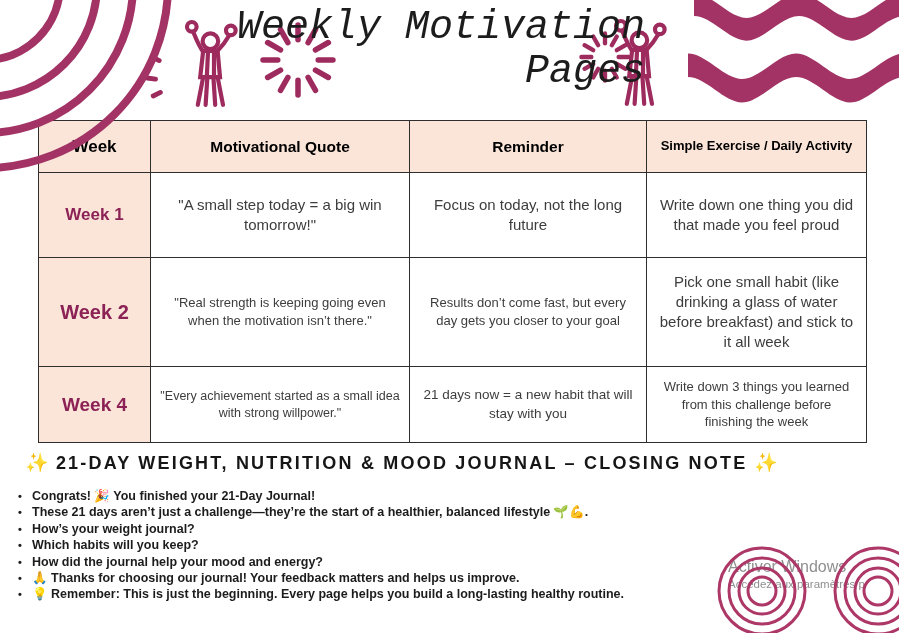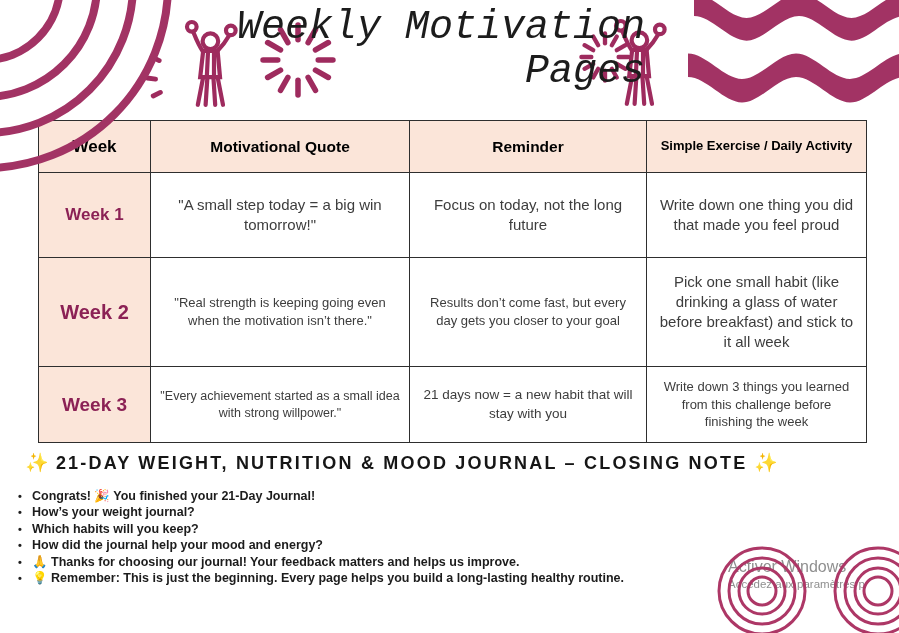--- a/index.html
+++ b/index.html
@@ -183,36 +183,37 @@
     <td class="body-cell reminder">Focus on today, not the long future</td>
     <td class="body-cell activity">Write down one thing you did that made you feel proud</td>
   </tr>
   <tr class="r2" style="height:109px">
     <td class="peach week-label">Week 2</td>
     <td class="body-cell quote">"Real strength is keeping going even when the motivation isn’t there."</td>
     <td class="body-cell reminder">Results don’t come fast, but every day gets you closer to your goal</td>
     <td class="body-cell activity">Pick one small habit (like drinking a glass of water before breakfast) and stick to it all week</td>
   </tr>
   <tr class="r3" style="height:76px">
-    <td class="peach week-label">Week 3</td>
+    <td class="peach week-label">Week 4</td>
     <td class="body-cell quote">"Every achievement started as a small idea with strong willpower."</td>
     <td class="body-cell reminder">21 days now = a new habit that will stay with you</td>
     <td class="body-cell activity">Write down 3 things you learned from this challenge before finishing the week</td>
   </tr>
 </tbody>
   </table>
 
 <div class="closing-heading">
   <span class="sparkle">✨</span>
   <span>21-DAY WEIGHT, NUTRITION &amp; MOOD JOURNAL – CLOSING NOTE</span>
   <span class="sparkle">✨</span>
 </div>
 
 <ul class="closing-list">
   <li>Congrats! 🎉 You finished your 21-Day Journal!</li>
+  <li>These 21 days aren’t just a challenge—they’re the start of a healthier, balanced lifestyle 🌱💪.</li>
   <li>How’s your weight journal?</li>
   <li>Which habits will you keep?</li>
   <li>How did the journal help your mood and energy?</li>
   <li>🙏 Thanks for choosing our journal! Your feedback matters and helps us improve.</li>
   <li>💡 Remember: This is just the beginning. Every page helps you build a long-lasting healthy routine.</li>
 </ul>
 
 <div class="watermark">
   <div class="wm1">Activer Windows</div>
   <div class="wm2">Accédez aux paramètres p</div>

